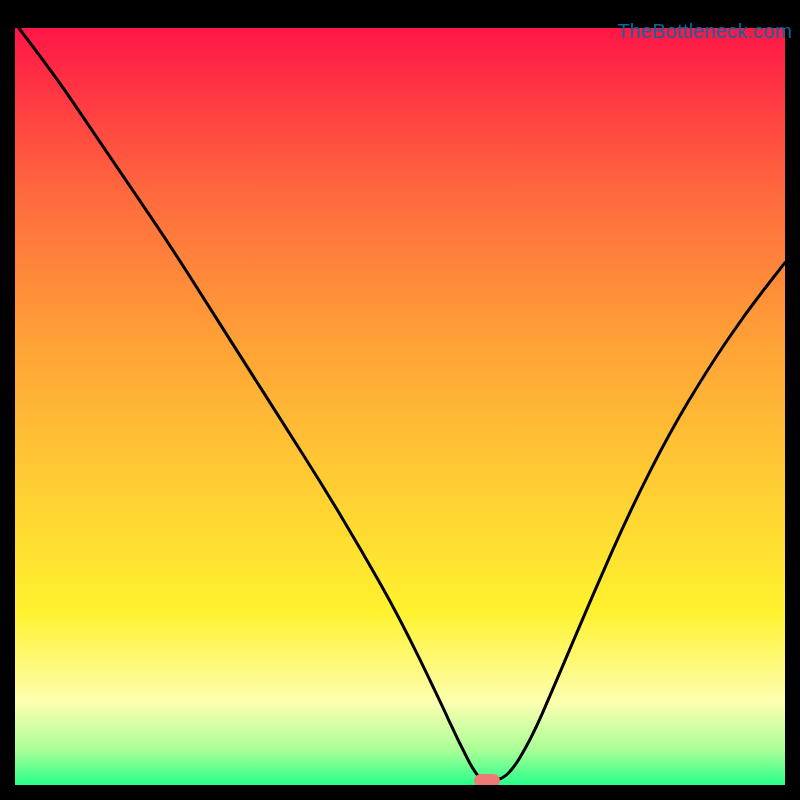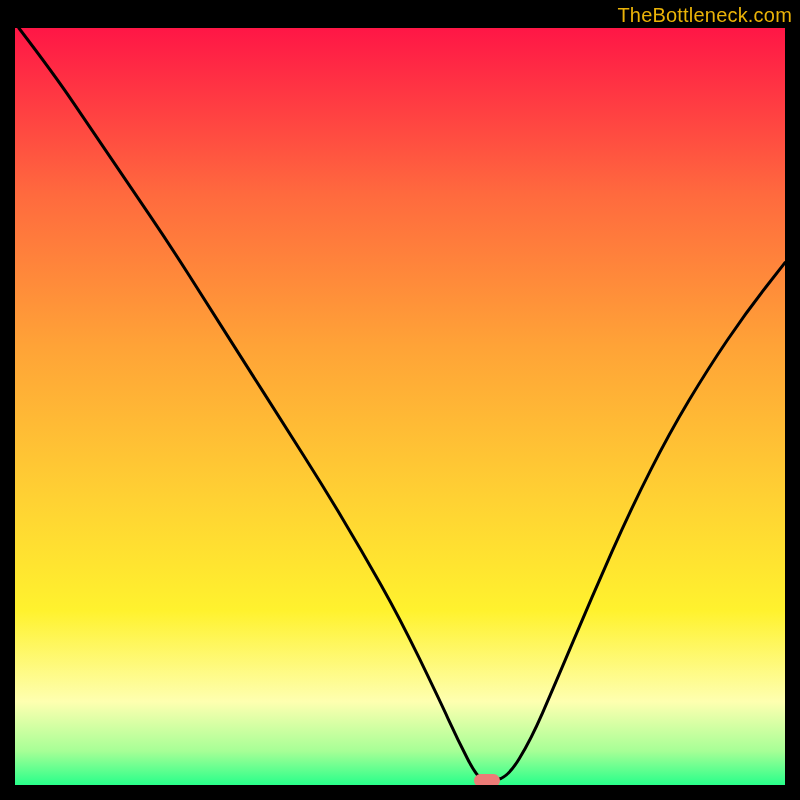--- a/index.html
+++ b/index.html
@@ -12,23 +12,23 @@
     font-family: Arial, Helvetica, sans-serif;
   }
   .figure {
     position: relative;
     width: 800px;
     height: 800px;
     background: #000;
   }
   .watermark {
     position: absolute;
-    top: 4px;
+    top: 20px;
     right: 8px;
-    color: #eab308;
+    color: #0369a1;
     font-size: 20px;
     font-weight: 400;
     z-index: 50;
     letter-spacing: 0.2px;
   }
   .plot-area {
     position: absolute;
     left: 15px;
     top: 28px;
     width: 770px;

